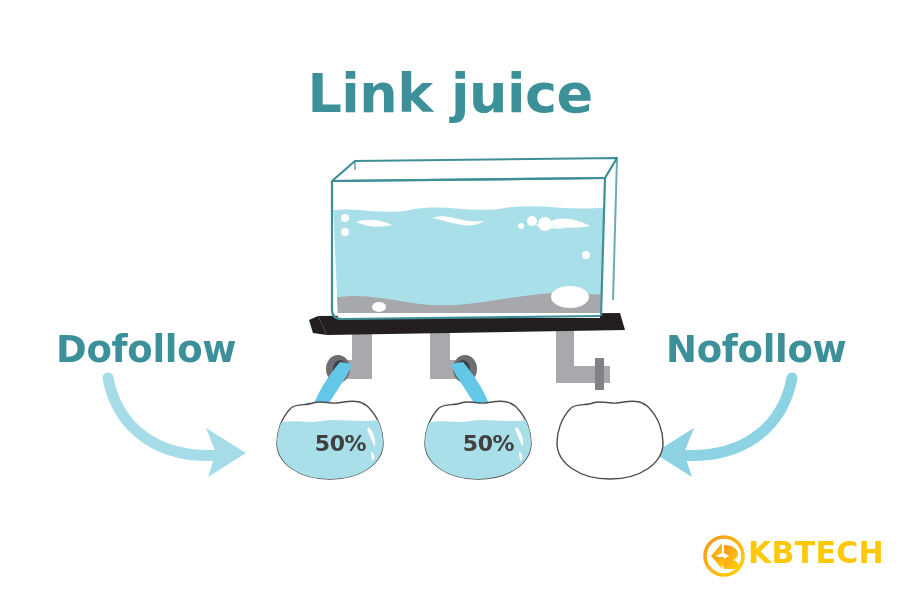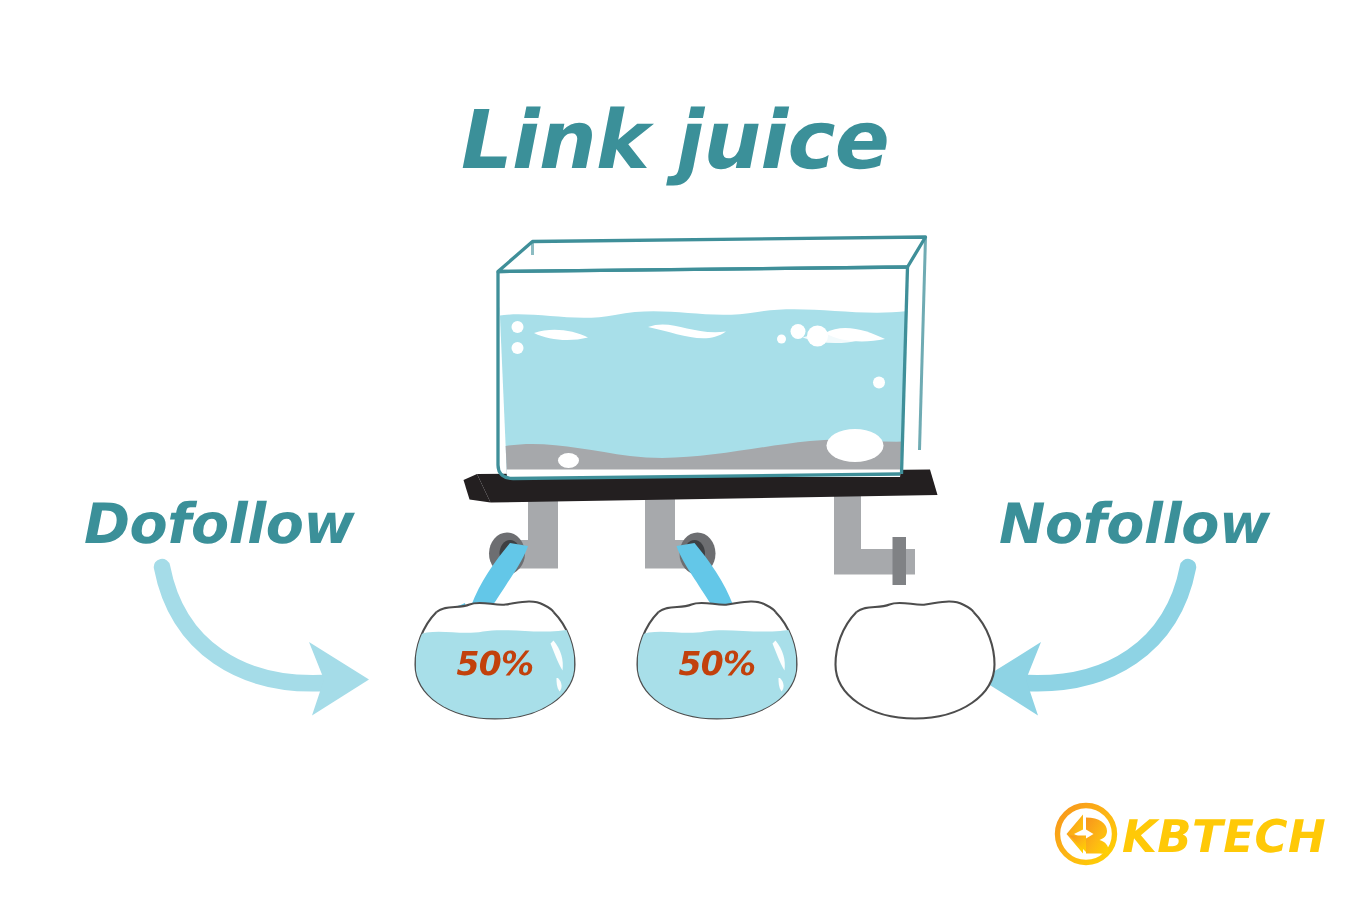--- a/index.html
+++ b/index.html
@@ -12,21 +12,20 @@
     height: 600px;
     overflow: hidden;
     font-family: "DejaVu Sans", sans-serif;
     position: relative;
   }
   #stage {
     position: relative;
     width: 744px;
     height: 600px;
     background: #ffffff;
-    font-style: italic;
   }
   .abs { position: absolute; }
 
   
   #title {
     left: 0;
     top: 62px;
     width: 900px;
     text-align: center;
     font-size: 54px;
@@ -55,35 +54,35 @@
     left: 0;
     top: 0;
     width: 900px;
     height: 600px;
   }
 
   
   .bowl-pct {
     font-size: 22px;
     font-weight: bold;
-    color: #c2410c;
-    font-family: "DejaVu Sans", sans-serif;
-    text-align: center;
+    color: #404040;
+    font-family: "DejaVu Sans", sans-serif;
+    text-align: right;
     user-select: none;
     letter-spacing: -0.5px;
   }
   #bowl-1-pct { left: 294px; top: 431px; width: 72px; }
   #bowl-2-pct { left: 442px; top: 431px; width: 72px; }
 
   
   #logo {
     left: 700px;
     top: 532px;
     display: flex;
-    align-items: flex-end;
+    align-items: center;
     gap: 6px;
   }
   #logo-text {
     font-size: 30px;
     font-weight: bold;
     color: #ffc907;
     letter-spacing: 0.3px;
     font-family: "DejaVu Sans", sans-serif;
     user-select: none;
     line-height: 1;

